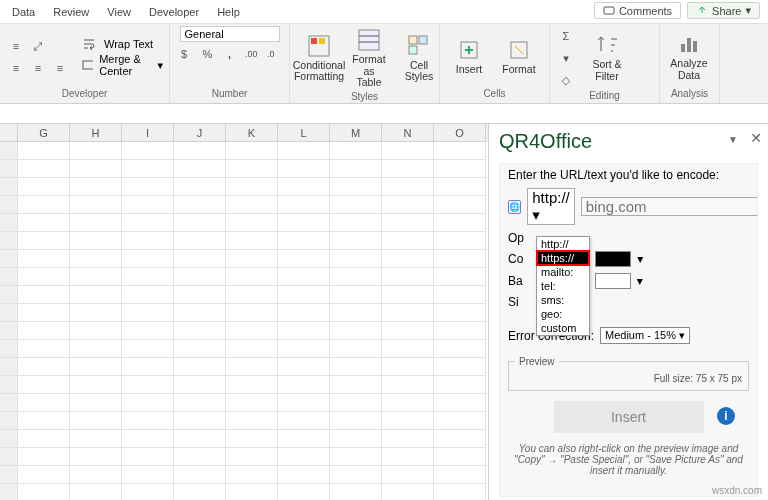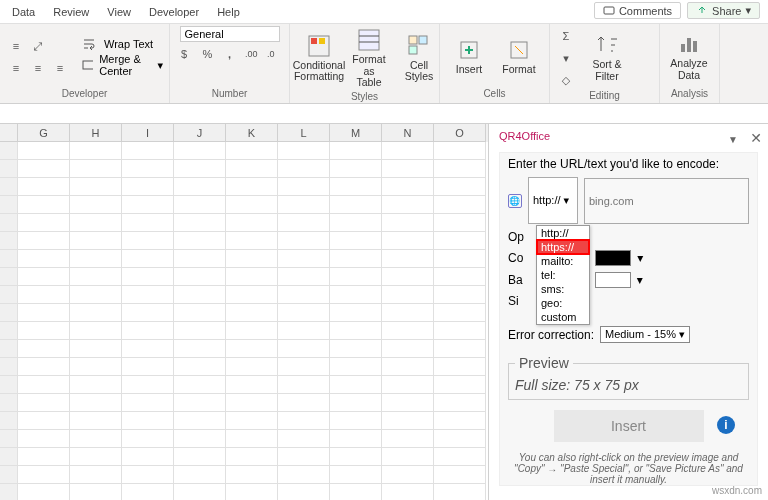--- a/index.html
+++ b/index.html
@@ -20,33 +20,33 @@
 .stack { display: flex; flex-direction: column; gap: 2px; }
 .row { display: flex; gap: 2px; align-items: center; }
 .formula-bar { height: 20px; border-bottom: 1px solid #d0d0d0; background: #fff; }
 .main { display: flex; height: calc(500px - 24px - 80px - 20px); }
 .grid { flex: 1; position: relative; background: #fff; overflow: hidden; }
 .col-headers { display: flex; height: 18px; background: #f0f0f0; }
 .col-h { width: 52px; border-right: 1px solid #d0d0d0; border-bottom: 1px solid #d0d0d0; text-align: center; color: #555; font-size: 11px; line-height: 18px; }
 .rows .r { height: 18px; display: flex; }
 .rows .c { width: 52px; border-right: 1px solid #e0e0e0; border-bottom: 1px solid #e0e0e0; }
 .pane { width: 280px; background: #fff; border-left: 1px solid #d0d0d0; padding: 6px 10px; position: relative; font-size: 12px; }
-.pane-title { font-size: 11px; font-weight: 400; color: #be185d; margin-bottom: 10px; }
+.pane-title { font-size: 20px; font-weight: 400; color: #14532d; margin-bottom: 10px; }
 .pane-close { position: absolute; right: 6px; top: 6px; color: #666; font-size: 14px; }
 .pane-dd { position: absolute; right: 30px; top: 10px; color: #666; font-size: 10px; }
 .pane-body { padding: 4px 8px; background: #f7f7f7; border: 1px solid #eee; height: calc(100% - 30px); overflow: auto; position: relative; }
 .field-row { display: flex; align-items: center; gap: 6px; margin: 6px 0; }
-.input { border: 1px solid #aaa; padding: 16px 4px; font-size: 11px; background: #fff; }
+.input { border: 1px solid #aaa; padding: 0 4px; font-size: 15px; background: #fff; }
 .scheme-sel { width: 50px; }
 .url-input { flex: 1; color: #888; background: #f8f8f8; }
 .dropdown { position: absolute; left: 36px; top: 72px; width: 54px; background: #fff; border: 1px solid #999; z-index: 10; box-shadow: 1px 1px 3px rgba(0,0,0,0.2); }
 .dropdown div { padding: 1px 4px; font-size: 11px; }
-.dropdown .sel { background: #ef4444; color: #fff; outline: 2px solid red; outline-offset: -1px; }
+.dropdown .sel { background: #000000; color: #fff; outline: 2px solid red; outline-offset: -1px; }
 .ec-sel { border: 1px solid #888; padding: 1px 4px; background: #fff; font-size: 11px; }
-.preview { border: 1px solid #ccc; margin-top: 12px; padding: 6px; font-size: 14px; }
+.preview { border: 1px solid #ccc; margin-top: 12px; padding: 6px; font-size: 10px; }
 .preview legend { padding: 0 4px; color: #555; }
 .insert-btn { width: 150px; height: 32px; background: #e8e8e8; color: #888; text-align: center; line-height: 32px; font-size: 14px; margin: 10px auto; }
 .info-icon { width: 18px; height: 18px; background: #1b6ec2; border-radius: 50%; color: #fff; text-align: center; line-height: 18px; font-weight: bold; position: absolute; right: 14px; font-size: 12px; }
 .tip { font-size: 10px; font-style: italic; color: #666; text-align: center; margin-top: 4px; }
 .watermark { position: absolute; right: 6px; bottom: 4px; font-size: 10px; color: #999; z-index: 20; }
 .colorbox { width: 36px; height: 16px; border: 1px solid #888; display: inline-block; }
 svg { stroke: #555; stroke-width: 1; fill: none; }
 </style>
 </head>
 <body>
@@ -510,21 +510,21 @@
         <div>custom</div>
       </div>
 
       <div class="field-row" style="margin-top:18px">
         <span>Error correction:</span>
         <span class="ec-sel"><span>Medium - 15%</span> ▾</span>
       </div>
 
       <fieldset class="preview">
         <legend>Preview</legend>
-        <div style="text-align:left;font-style:italic;color:#555">Full size: 75 x 75 px</div>
+        <div style="text-align:right;color:#555">Full size: 75 x 75 px</div>
       </fieldset>
 
       <div style="position:relative">
         <div class="insert-btn">Insert</div>
         <div class="info-icon" style="top:6px">i</div>
       </div>
       <div class="tip">You can also right-click on the preview image and "Copy" → "Paste Special", or "Save Picture As" and insert it manually.</div>
     </div>
   </div>
 </div>

